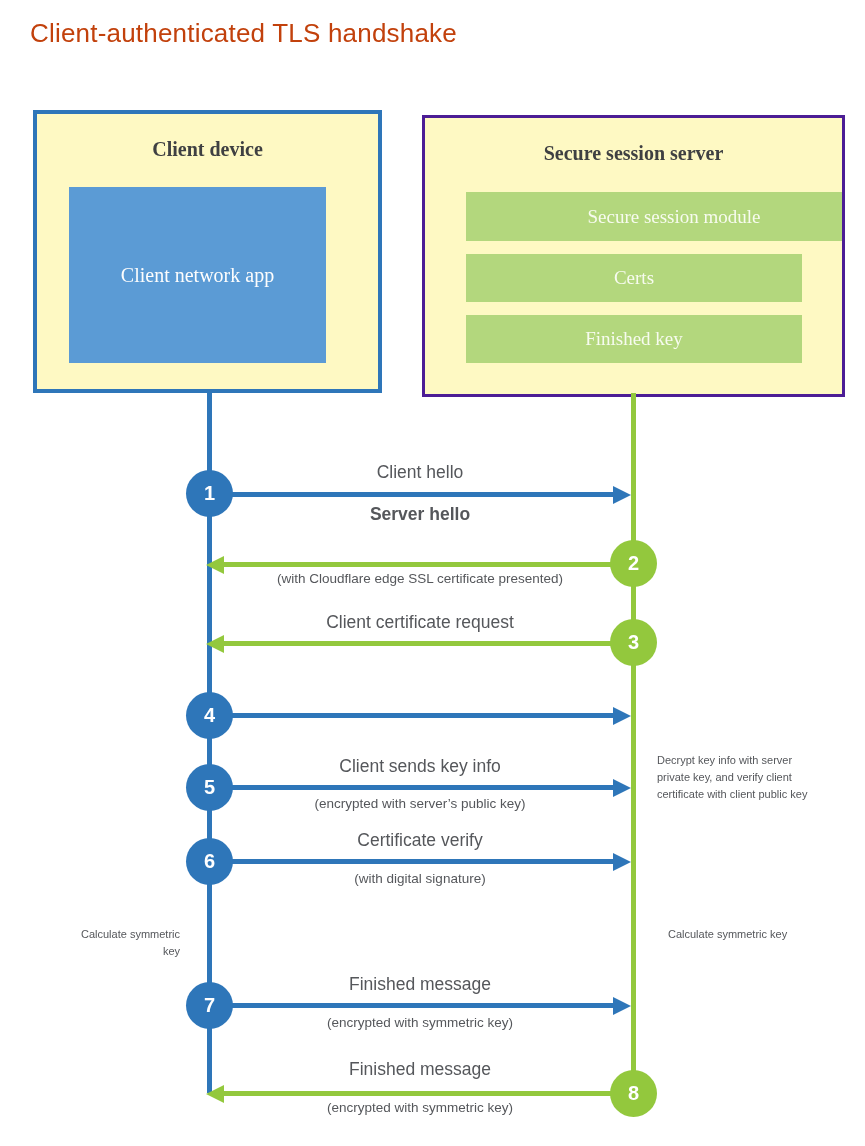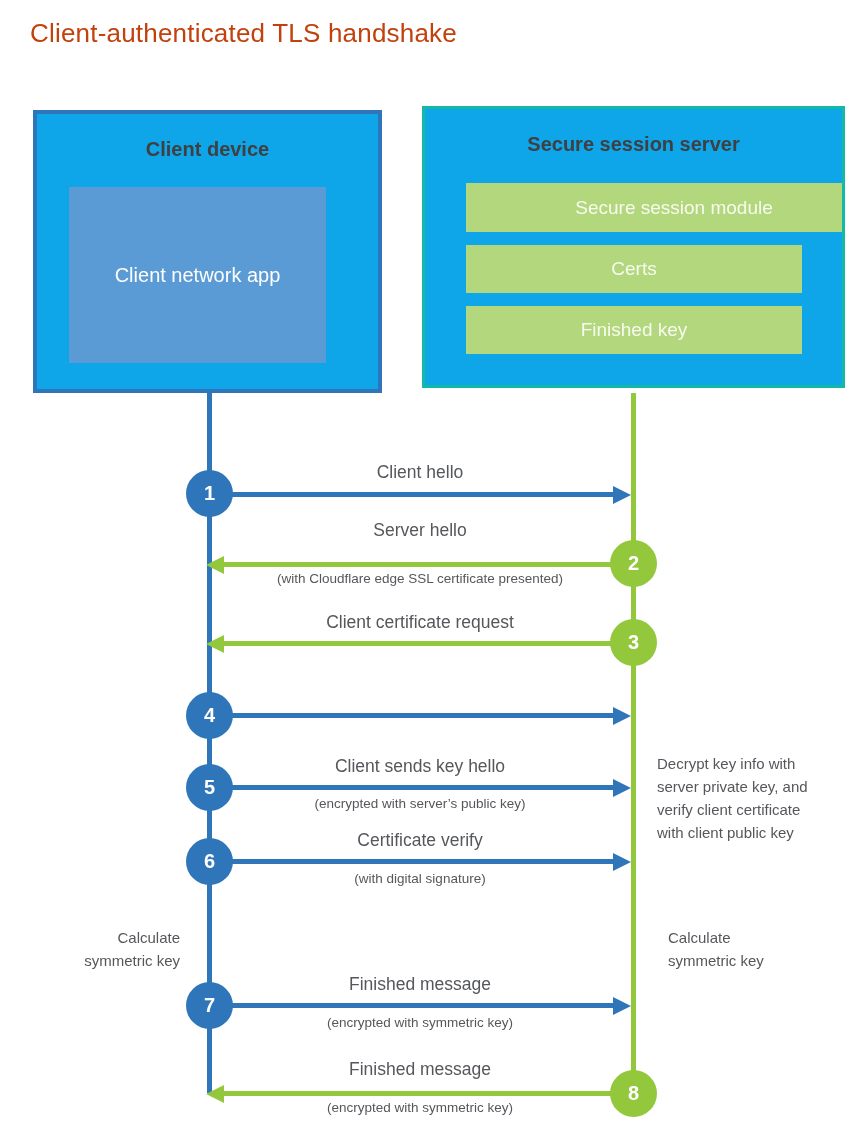--- a/index.html
+++ b/index.html
@@ -12,23 +12,23 @@
   }
   .abs{position:absolute;}
 
   
   .page-title{
     left:30px;top:18px;width:700px;
     font-size:26px;font-weight:300;color:#c2410c;letter-spacing:.2px;
   }
 
   
-  .actor-box{box-sizing:border-box;background:#0ea5e9;}
+  .actor-box{box-sizing:border-box;background:#fef9c3;font-family:Liberation Serif, serif;}
   .client-box{left:33px;top:110px;width:349px;height:283px;border:4px solid #2e76b9;}
-  .server-box{left:422px;top:106px;width:423px;height:282px;border:3px solid #14b8a6;}
+  .server-box{left:422px;top:115px;width:423px;height:282px;border:3px solid #4c1d95;}
   .actor-title{
     left:0;top:24px;width:100%;text-align:center;
     font-size:20px;font-weight:700;color:#3f4042;
   }
   .client-app{
     left:32px;top:73px;width:257px;height:176px;
     background:#5b9bd5;color:#fdfdfd;
     display:flex;align-items:center;justify-content:center;text-align:center;
     font-size:20px;line-height:26px;
   }
@@ -74,21 +74,21 @@
   .msg-label{
     left:209px;width:422px;text-align:center;
     font-size:17.5px;color:#55575b;
   }
   .msg-sublabel{
     left:209px;width:422px;text-align:center;
     font-size:13.5px;color:#55575b;
   }
 
   
-  .side-note{font-size:15px;color:#55575b;line-height:23px;}
+  .side-note{font-size:11px;color:#55575b;line-height:17px;}
   .decrypt-note{left:657px;top:752px;width:168px;}
   .calc-left{left:68px;top:926px;width:112px;text-align:right;}
   .calc-right{left:668px;top:926px;width:120px;text-align:left;}
 </style>
 </head>
 <body>
 
 <div id="canvas">
 
   <div class="abs page-title">Client-authenticated TLS handshake</div>
@@ -107,33 +107,33 @@
     <div class="abs server-bar bar-2">Finished key</div>
   </div>
 
   <div class="abs lifeline blue-line"></div>
   <div class="abs lifeline green-line"></div>
 
   <div class="abs msg-label" style="top:462px;">Client hello</div>
   <div class="abs arrow arrow-right" style="top:492px;"></div>
   <div class="abs step-circle blue-circle" style="left:186px;top:470px;">1</div>
 
-  <div class="abs msg-label" style="top:520px;">Server hello</div>
+  <div class="abs msg-label" style="top:504px;font-weight:bold;">Server hello</div>
   <div class="abs arrow arrow-left" style="top:562px;"></div>
   <div class="abs msg-sublabel" style="top:571px;">(with Cloudflare edge SSL certificate presented)</div>
   <div class="abs step-circle green-circle" style="left:610px;top:540px;">2</div>
 
   <div class="abs msg-label" style="top:612px;">Client certificate request</div>
   <div class="abs arrow arrow-left" style="top:641px;"></div>
   <div class="abs step-circle green-circle" style="left:610px;top:619px;">3</div>
 
   <div class="abs arrow arrow-right" style="top:713px;"></div>
   <div class="abs step-circle blue-circle" style="left:186px;top:692px;">4</div>
 
-  <div class="abs msg-label" style="top:756px;">Client sends key hello</div>
+  <div class="abs msg-label" style="top:756px;">Client sends key info</div>
   <div class="abs arrow arrow-right" style="top:785px;"></div>
   <div class="abs msg-sublabel" style="top:796px;">(encrypted with server’s public key)</div>
   <div class="abs step-circle blue-circle" style="left:186px;top:764px;">5</div>
 
   <div class="abs msg-label" style="top:830px;">Certificate verify</div>
   <div class="abs arrow arrow-right" style="top:859px;"></div>
   <div class="abs msg-sublabel" style="top:871px;">(with digital signature)</div>
   <div class="abs step-circle blue-circle" style="left:186px;top:838px;">6</div>
 
   <div class="abs side-note decrypt-note">Decrypt key info with server private key, and verify client certificate with client public key</div>

